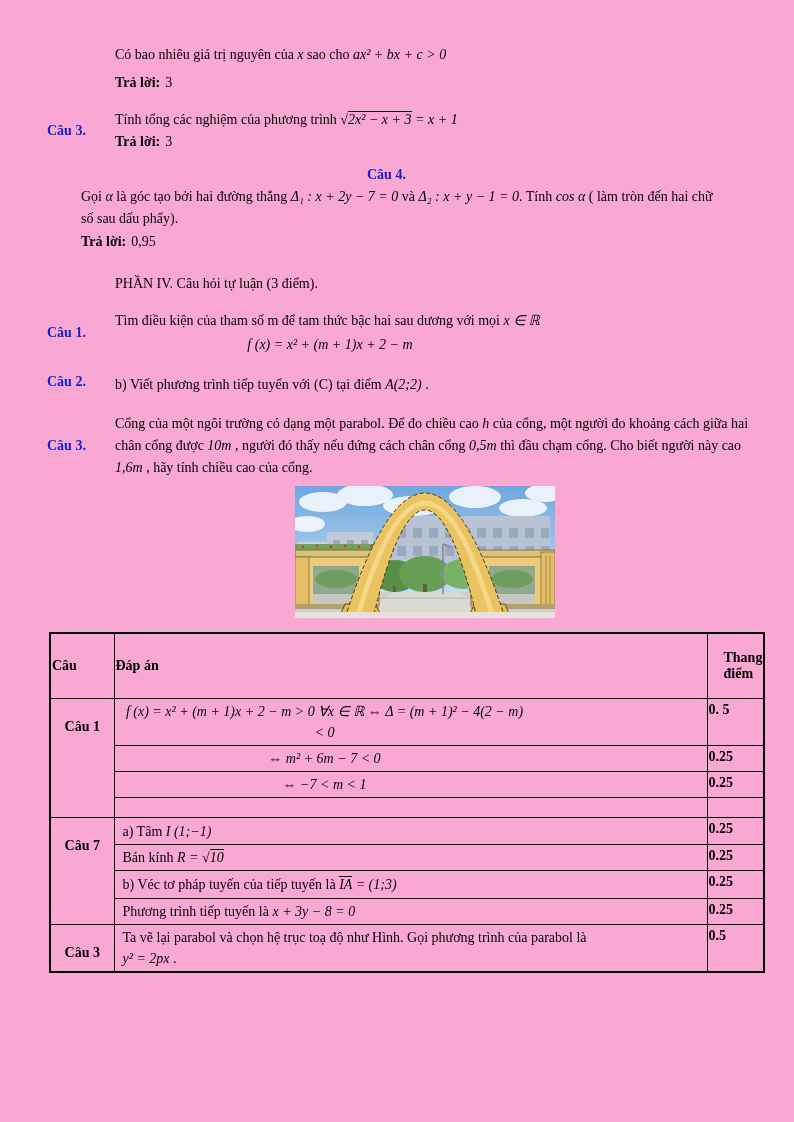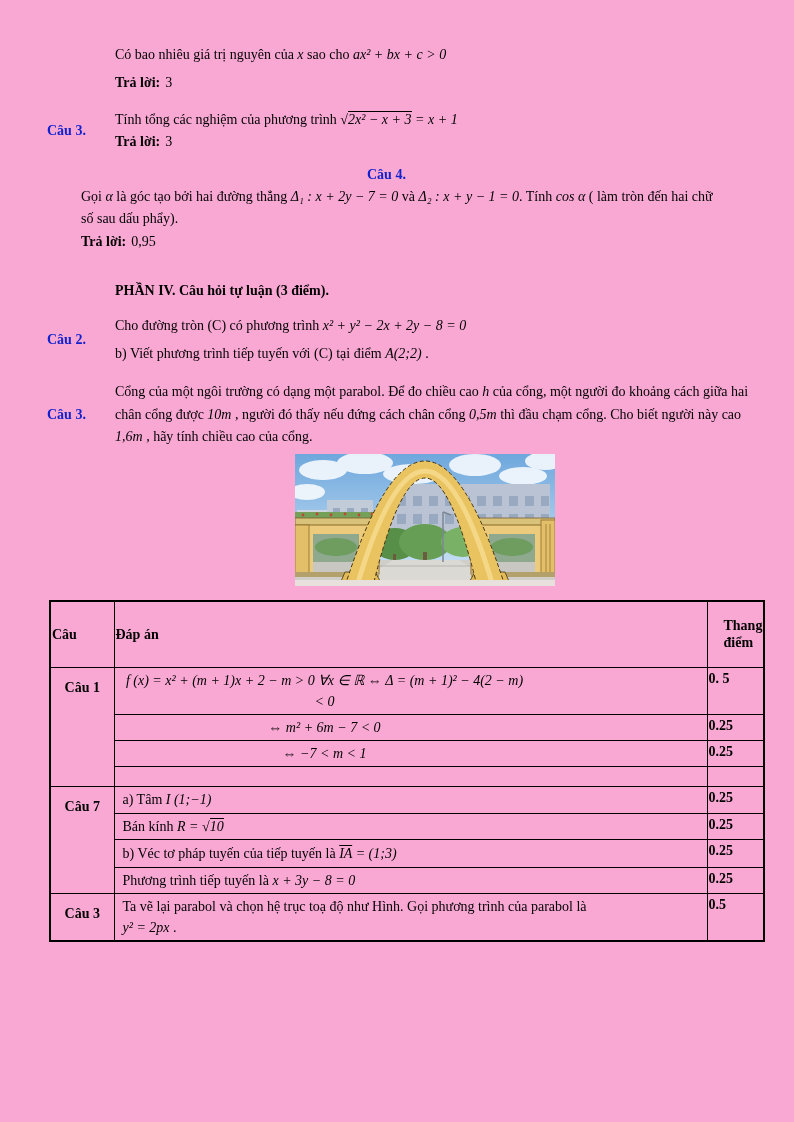--- a/index.html
+++ b/index.html
@@ -11,36 +11,36 @@
   .indent{margin-left:68px;}
   .line{line-height:1.6;}
   .q-row{display:flex;align-items:center;}
   .q-label{width:68px;flex:none;font-weight:bold;line-height:1.6;}
   .blue{color:#1122cc;}
   .q-body{width:640px;line-height:1.6;}
   .bold{font-weight:bold;}
   .ans-val{margin-left:5px;}
   .mt6{margin-top:6px;} .mt10{margin-top:10px;flex-direction:column;} .mt12{margin-top:12px;}
   .mt14{margin-top:14px;} .mt16{margin-top:16px;}
-  .part-heading{margin-left:68px;font-weight:bold;margin-top:27px;line-height:1.6;}
+  .part-heading{margin-left:68px;font-weight:normal;margin-top:20px;line-height:1.6;}
   .formula-line{width:430px;text-align:center;margin-top:2px;}
   
   .seg-t{font-style:normal;}
   .seg-m{font-style:italic;}
   .seg-sq{font-style:italic;display:inline-block;border-top:1.2px solid #000;line-height:1.15;}
   .seg-ol{font-style:italic;text-decoration:overline;}
   
   .fig{margin:6px 0 0 248px;width:260px;height:132px;line-height:0;}
   
   table.ans{border-collapse:collapse;table-layout:fixed;width:714px;margin:14px 0 0 2px;
     border:2px solid #000;font-size:14px;}
   table.ans td{border:1px solid #000;overflow:hidden;}
   .hcell{font-weight:bold;text-align:left;vertical-align:middle;}
   .hcell-small{font-weight:bold;text-align:center;vertical-align:middle;line-height:1.15;padding:16px;}
-  .qcell{font-weight:bold;text-align:center;vertical-align:top;padding-top:12px;}
+  .qcell{font-weight:bold;text-align:center;vertical-align:top;padding-top:20px;}
   .acell{padding:2px 8px;vertical-align:middle;line-height:1.5;}
   .acell.center{text-align:center;padding-right:180px;}
   .score{font-weight:bold;vertical-align:top;padding-top:3px;}
 </style>
 </head>
 <body>
 
 <div class="page">
 
   <div class="indent line"><span class="seg-t">Có bao nhiêu giá trị nguyên của </span><span class="seg-m">x</span><span class="seg-t"> sao cho </span><span class="seg-m">ax² + bx + c &gt; 0</span></div>
@@ -63,25 +63,31 @@
     <div class="q-body">
       <div class="line"><span class="seg-t">Gọi </span><span class="seg-m">α</span><span class="seg-t"> là góc tạo bởi hai đường thẳng </span><span class="seg-m">Δ₁ : x + 2y − 7 = 0</span><span class="seg-t"> và </span><span class="seg-m">Δ₂ : x + y − 1 = 0</span><span class="seg-t">. Tính </span><span class="seg-m">cos α</span><span class="seg-t"> ( làm tròn đến hai chữ số sau dấu phẩy).</span></div>
       <div class="line">
         <span class="bold">Trả lời:</span><span class="ans-val">0,95</span>
       </div>
     </div>
   </div>
 
   <div class="part-heading">PHẦN IV. Câu hỏi tự luận (3 điểm).</div>
 
+  <div class="q-row mt14">
+    <div class="q-label blue">Câu 1.</div>
+    <div class="q-body">
+      <div class="line"><span class="seg-t">Tìm điều kiện của tham số m để tam thức bậc hai sau dương với mọi </span><span class="seg-m">x ∈ ℝ</span></div>
+      <div class="line formula-line"><span class="seg-m">f (x) = x² + (m + 1)x + 2 − m</span></div>
+    </div>
+  </div>
 
   <div class="q-row mt12">
     <div class="q-label blue">Câu 2.</div>
     <div class="q-body">
-      <div class="line"><span class="seg-t">Cho đường tròn (C) có phương trình </span><span class="seg-m">x² + y² − 2x + 2y − 8 = 0</span></div>
       <div class="line mt6"><span class="seg-t">b) Viết phương trình tiếp tuyến với (C) tại điểm </span><span class="seg-m">A(2;2)</span><span class="seg-t"> .</span></div>
     </div>
   </div>
 
   <div class="q-row mt16">
     <div class="q-label blue">Câu 3.</div>
     <div class="q-body">
       <div class="line"><span class="seg-t">Cổng của một ngôi trường có dạng một parabol. Để đo chiều cao </span><span class="seg-m">h</span><span class="seg-t"> của cổng, một người đo khoảng cách giữa hai chân cổng được </span><span class="seg-m">10m</span><span class="seg-t"> , người đó thấy nếu đứng cách chân cổng </span><span class="seg-m">0,5m</span><span class="seg-t"> thì đầu chạm cổng. Cho biết người này cao </span><span class="seg-m">1,6m</span><span class="seg-t"> , hãy tính chiều cao của cổng.</span></div>
     </div>
   </div>

